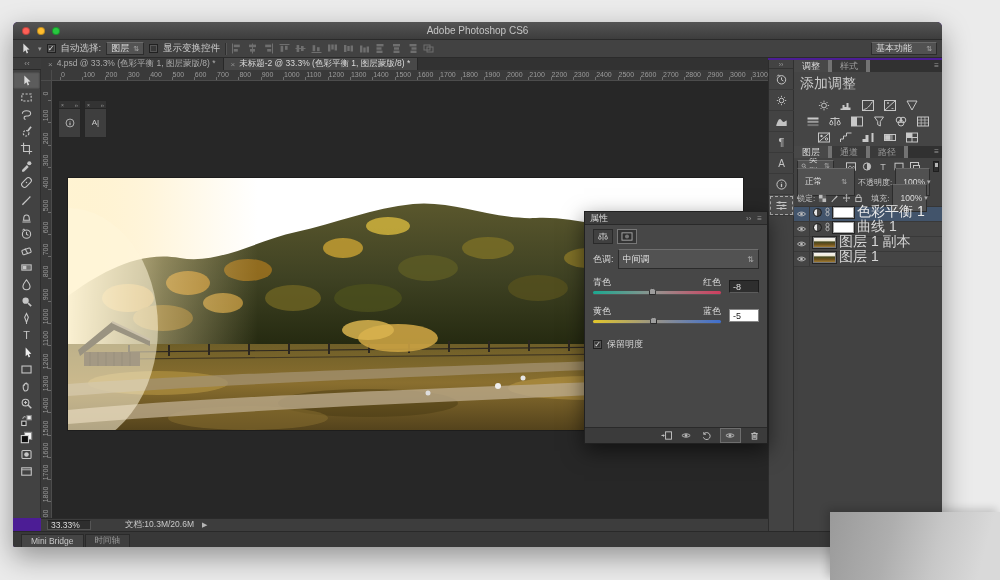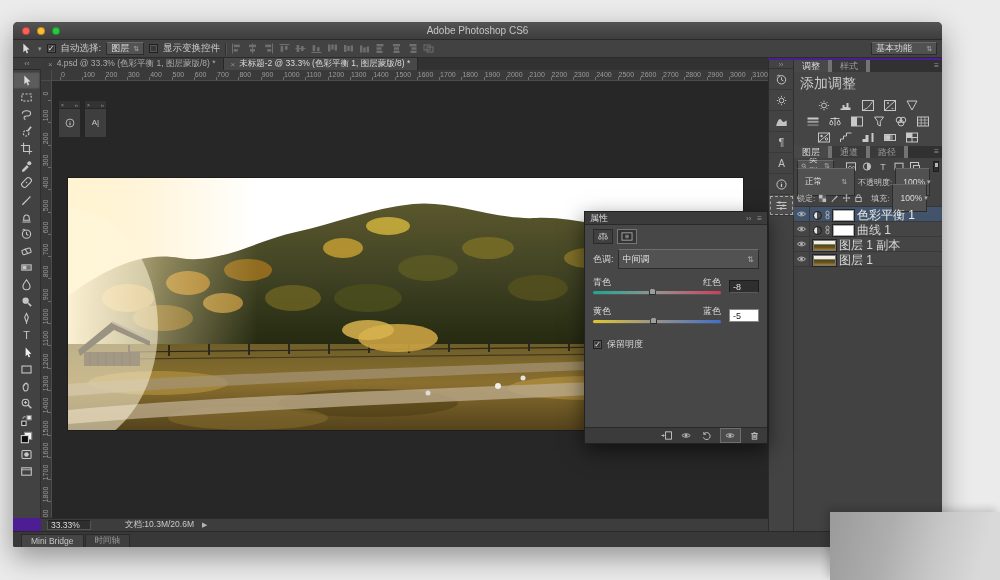--- a/index.html
+++ b/index.html
@@ -94,21 +94,21 @@
   .fic{width:13px;height:11px;display:flex}
   .fic svg{width:12px;height:11px}
   .ftoggle{margin-left:auto;width:7px;height:11px;background:#2f2f2f;border:1px solid #1f1f1f;position:relative}
   .ftoggle i{position:absolute;left:1px;top:1px;width:3px;height:4px;background:#b5b5b5}
   .lrowline{display:flex;align-items:center;gap:3px;padding:1px 3px;height:16px;font-size:8px;color:#c6c6c6}
   .valbox2{height:28px;background:#515151;border:1px solid #2c2c2c;border-top-color:#686868;display:flex;align-items:center;
       justify-content:space-between;gap:2px;padding:0 7px;font-size:8.5px;color:#ddd}
   .lockic{width:10px;height:11px;display:flex}
   .lockic svg{width:9px;height:10px}
   .layers{border-top:1px solid #363636}
-  .lrow{display:flex;align-items:flex-start;height:15px;border-bottom:1px solid #393939;background:#454545;font-size:12px;color:#d6d6d6}
+  .lrow{display:flex;align-items:flex-end;height:15px;border-bottom:1px solid #393939;background:#454545;font-size:14px;color:#d6d6d6}
   .lrow.sel{background:#42546b;color:#eaeaea}
   .eyecell{width:16px;align-self:stretch;border-right:1px solid #383838;display:flex;align-items:center;justify-content:center}
   .eyecell svg{width:11px;height:10px}
   .lbody{display:flex;align-items:center;gap:3px;padding:0 3px}
   .adjbadge{width:9px;height:9px;border-radius:50%;background:linear-gradient(90deg,#e6e6e6 50%,#4a4a4a 50%);border:1px solid #1c1c1c}
   .chain svg{width:5px;height:10px}
   .maskthumb{width:21px;height:11px;background:#fff;border:1px solid #a8a8a8;box-shadow:0 0 0 1px #242424}
   .imgthumb{width:23px;height:11px;border:1px solid #777;box-shadow:0 0 0 1px #242424;
       background:linear-gradient(180deg,#f4f4f4 0%,#f0ead8 28%,#46491f 45%,#6e521d 72%,#a07c34 100%)}
   

